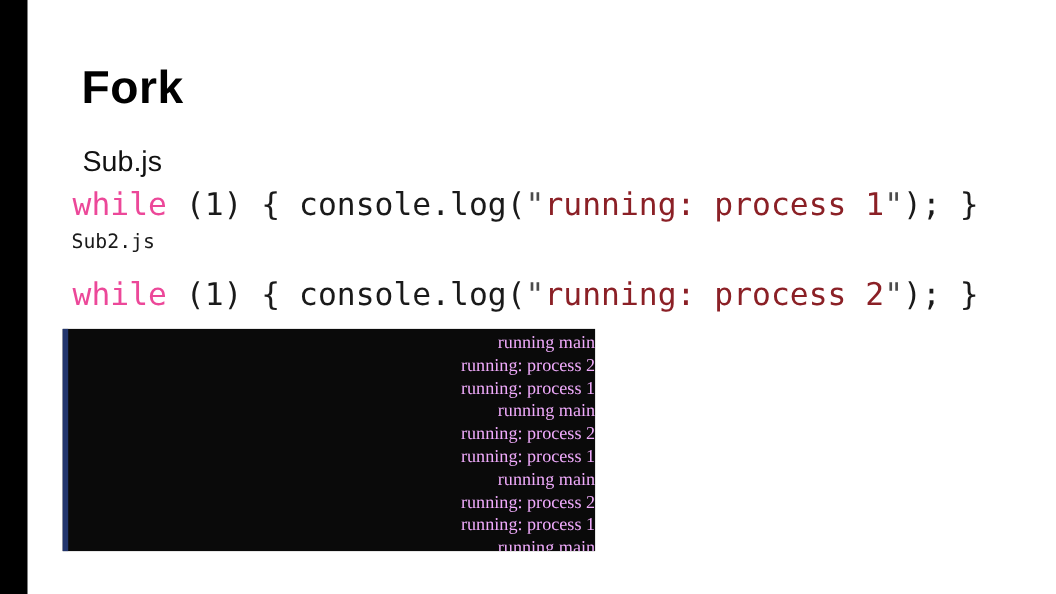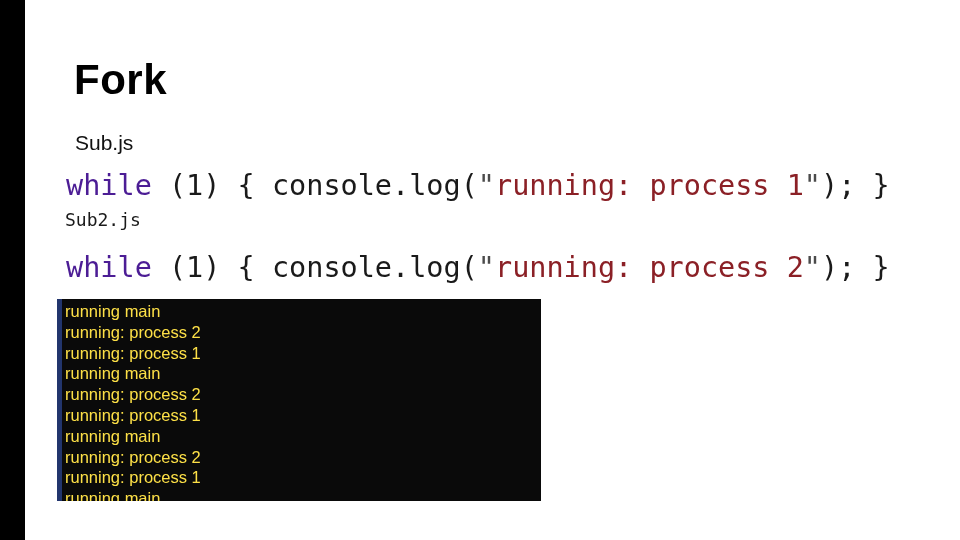--- a/index.html
+++ b/index.html
@@ -30,21 +30,21 @@
     font-size: 42px;
     font-weight: bold;
     color: #000000;
     letter-spacing: 0.5px;
     font-family: "Liberation Sans", sans-serif;
   }
   #file1-label {
     position: absolute;
     left: 75px;
     top: 131px;
-    font-size: 21px;
+    font-size: 26px;
     color: #111111;
     font-family: "Liberation Sans", sans-serif;
     text-align: right;
   }
   .code-line {
     position: absolute;
     left: 66px;
     font-size: 28.5px;
     font-family: "DejaVu Sans Mono", "Liberation Mono", monospace;
     color: #1a1a1a;
@@ -53,41 +53,42 @@
   #code-line-1 { top: 169px; }
   #file2-label {
     position: absolute;
     left: 65px;
     top: 209px;
     font-size: 18px;
     font-family: "DejaVu Sans Mono", "Liberation Mono", monospace;
     color: #1a1a1a;
   }
   #code-line-2 { top: 251px; }
-  .kw { color: #4c1d95; }
+  .kw { color: #ec4899; }
   .str { color: #8b2026; }
   .quo { color: #4b4b4b; }
   #terminal {
     position: absolute;
     left: 57px;
     top: 299px;
     width: 476px;
     height: 200px;
     background: #0a0a0a;
     border-left: 5px solid #22356d;
     overflow: hidden;
     box-sizing: content-box;
     padding: 2px 0 0 3px;
   }
   .term-line {
-    font-family: Liberation Sans, sans-serif;
+    font-family: Liberation Serif, serif;
     font-size: 16.5px;
     line-height: 20.8px;
-    color: #fde047;
+    color: #f0abfc;
     white-space: pre;
+    text-align: right;
   }
 </style>
 </head>
 <body>
 
 <div id="slide">
 
   <div id="left-bar"></div>
 
   <div id="title">Fork</div>

